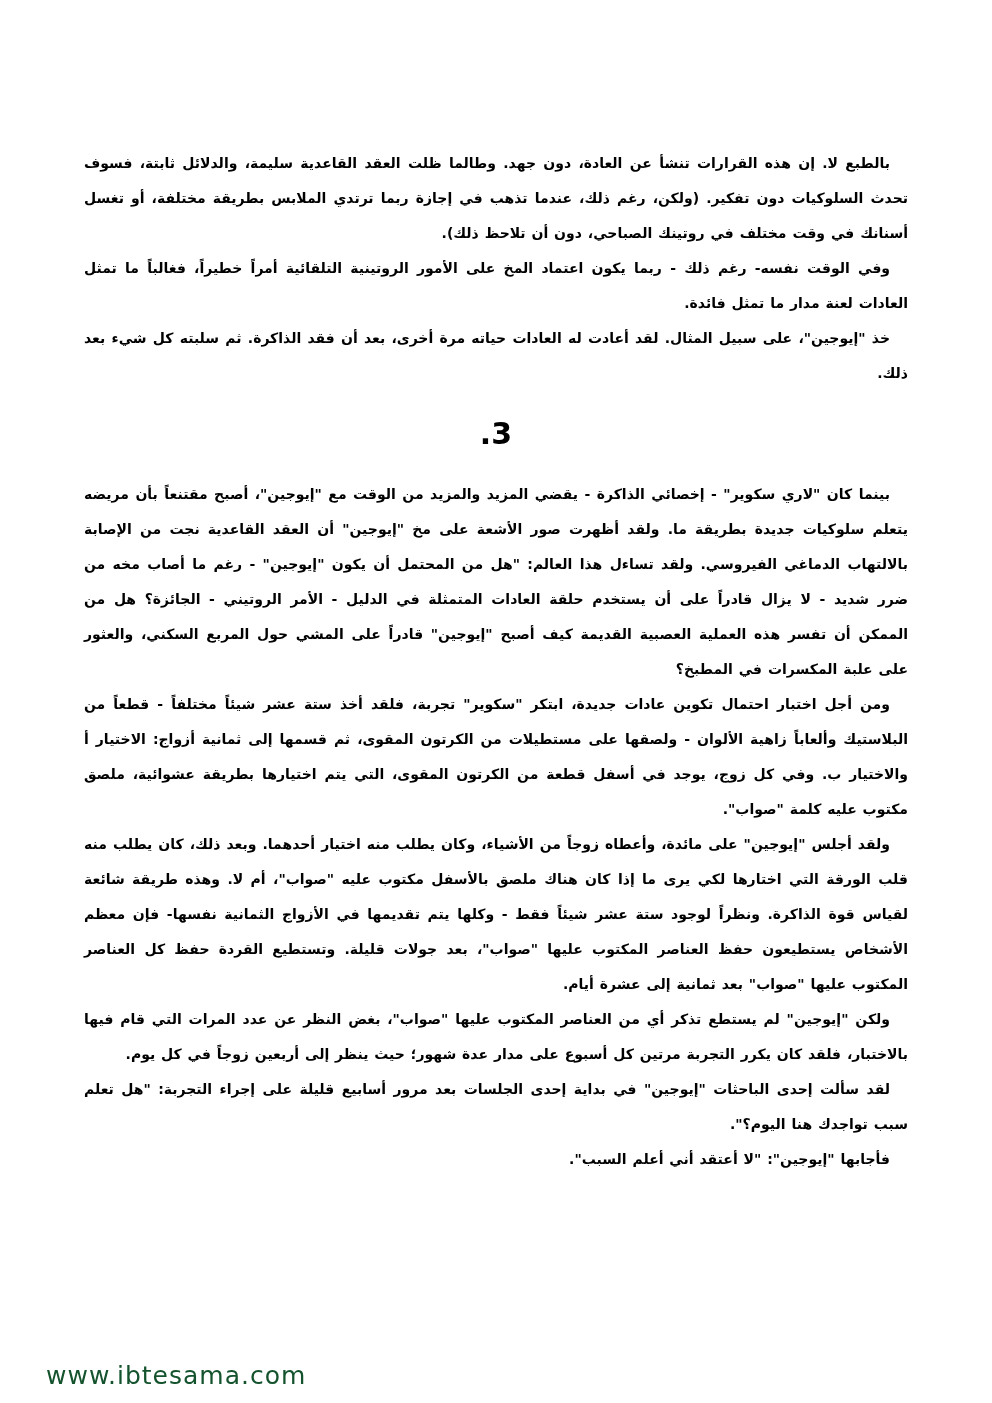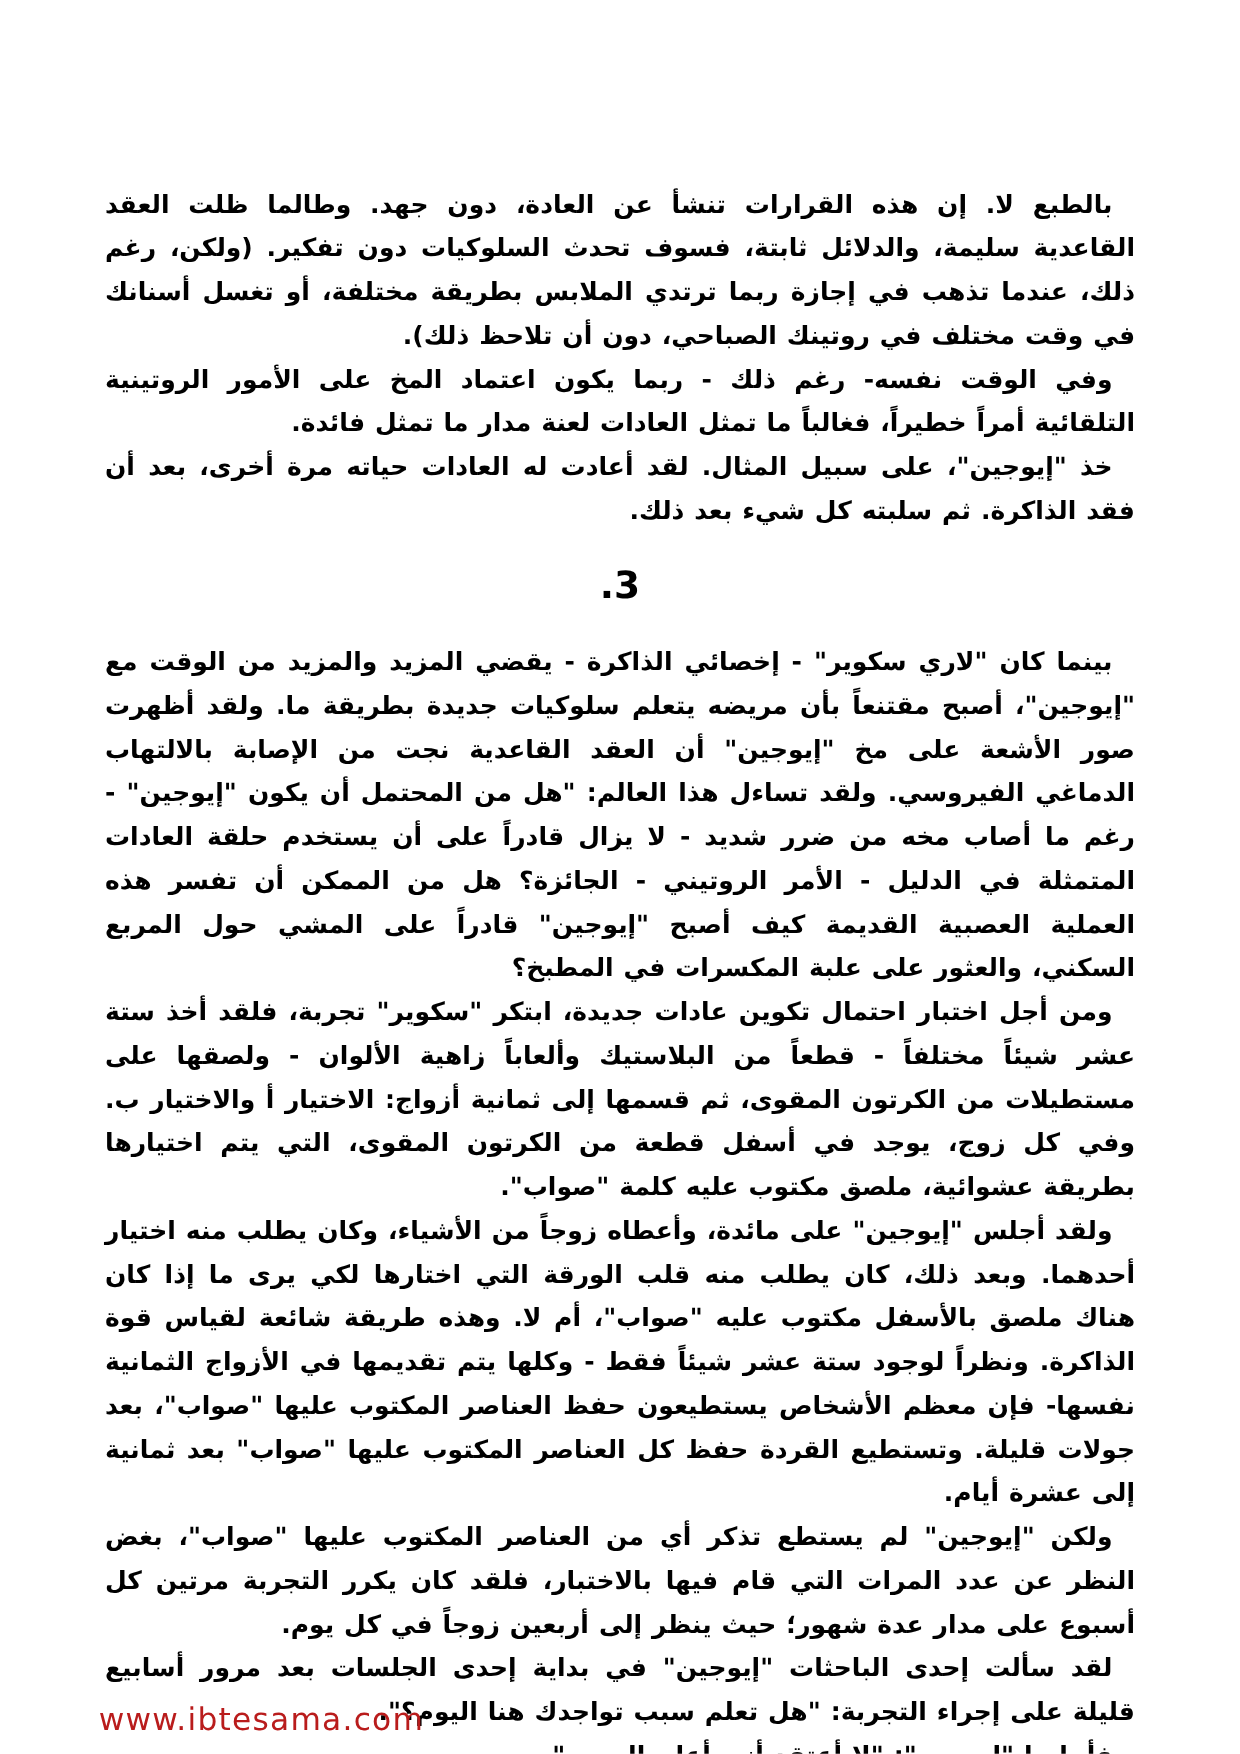--- a/index.html
+++ b/index.html
@@ -20,21 +20,21 @@
     box-sizing: border-box;
     padding: 146px 84px 0 84px;
     direction: rtl;
     color: #000000;
   }
   .para {
     margin: 0;
     text-align: justify;
     text-indent: 18px;
     font-weight: bold;
-    font-size: 20px;
+    font-size: 14px;
     line-height: 35px;
     word-spacing: 1px;
     color: #000000;
   }
   .section-heading {
     direction: rtl;
     text-align: center;
     font-size: 30px;
     font-weight: bold;
     margin: 26px 0 26px 0;
@@ -43,22 +43,21 @@
   }
   .watermark {
     position: absolute;
     left: 46px;
     bottom: 13px;
     direction: ltr;
     font-family: "DejaVu Sans", sans-serif;
     font-weight: normal;
     font-size: 25px;
     letter-spacing: 1px;
-    color: #b91c1c;
-    margin-left: 33px;
+    color: #14532d;
   }
 </style>
 </head>
 <body>
 
 <div class="page">
 
   <p class="para">بالطبع لا. إن هذه القرارات تنشأ عن العادة، دون جهد. وطالما ظلت العقد القاعدية سليمة، والدلائل ثابتة، فسوف تحدث السلوكيات دون تفكير. (ولكن، رغم ذلك، عندما تذهب في إجازة ربما ترتدي الملابس بطريقة مختلفة، أو تغسل أسنانك في وقت مختلف في روتينك الصباحي، دون أن تلاحظ ذلك).</p>
   <p class="para">وفي الوقت نفسه- رغم ذلك - ربما يكون اعتماد المخ على الأمور الروتينية التلقائية أمراً خطيراً، فغالباً ما تمثل العادات لعنة مدار ما تمثل فائدة.</p>
   <p class="para">خذ "إيوجين"، على سبيل المثال. لقد أعادت له العادات حياته مرة أخرى، بعد أن فقد الذاكرة. ثم سلبته كل شيء بعد ذلك.</p>

